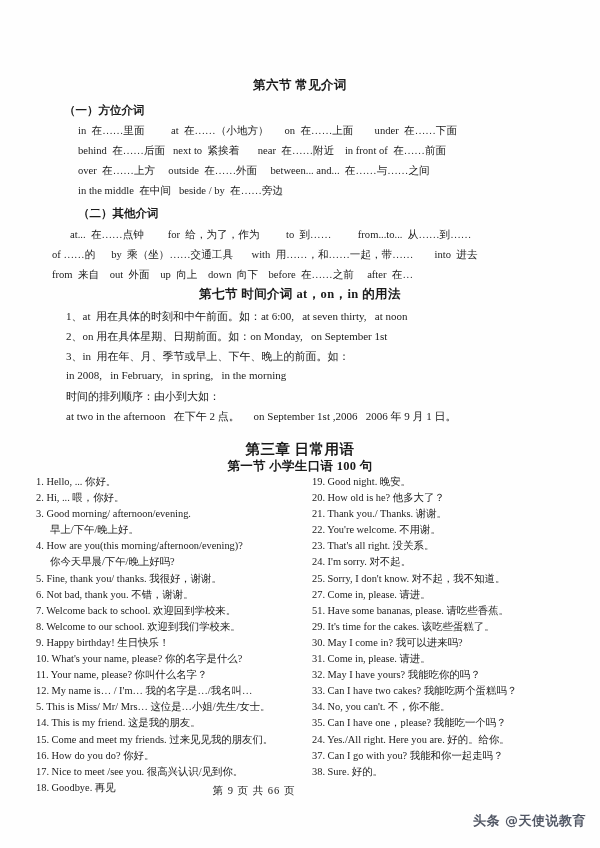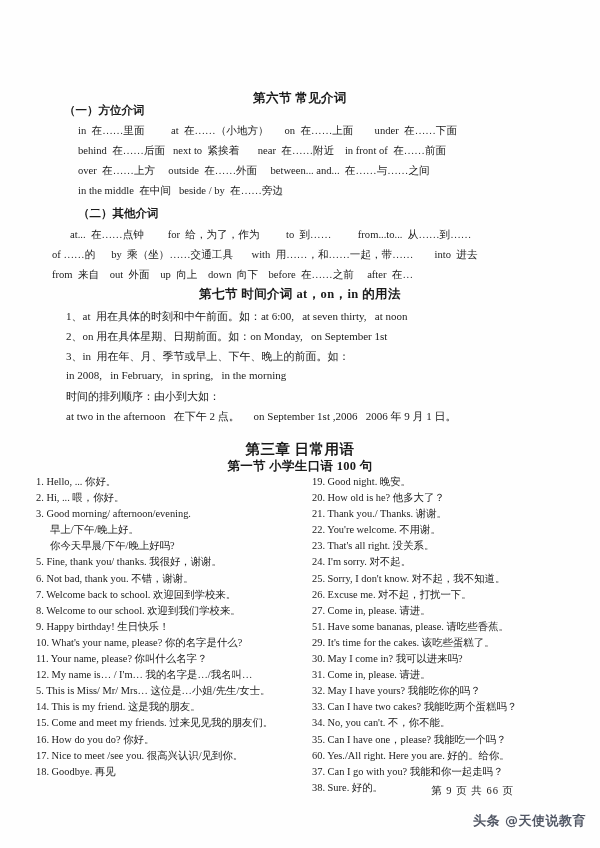--- a/index.html
+++ b/index.html
@@ -76,23 +76,23 @@
   }
   .li-sub {
     white-space: nowrap;
     line-height: 16.1px;
     height: 16.1px;
     padding-left: 14px;
   }
 
   .footer {
     position: absolute;
-    left: 14px; width: 500px;
+    left: 4px; width: 500px;
     top: 784px;
-    text-align: right;
+    text-align: center;
     font-size: 10.5px;
     letter-spacing: 1px;
   }
 
   .watermark {
     position: absolute;
     right: 14px;
     top: 812px;
     font-family: "DejaVu Sans", "Liberation Sans", sans-serif;
     font-size: 13px;
@@ -101,21 +101,21 @@
     opacity: 0.72;
     letter-spacing: 0.5px;
     white-space: nowrap;
   }
 </style>
 </head>
 <body>
 
 <div class="page">
 
-  <div class="row ctr sec-title" style="top:90px;">第六节    常见介词</div>
+  <div class="row ctr sec-title" style="top:77px;">第六节    常见介词</div>
 
   <div class="row h-label" style="top:103px; left:64px;">（一）方位介词</div>
 
   <div class="row prep-row" style="top:124px; left:78px;">in  在……里面          at  在……（小地方）      on  在……上面        under  在……下面</div>
   <div class="row prep-row" style="top:144px; left:78px;">behind  在……后面   next to  紧挨着       near  在……附近    in front of  在……前面</div>
   <div class="row prep-row" style="top:164px; left:78px;">over  在……上方     outside  在……外面     between... and...  在……与……之间</div>
   <div class="row prep-row" style="top:184px; left:78px;">in the middle  在中间   beside / by  在……旁边</div>
 
   <div class="row h-label" style="top:206px; left:78px;">（二）其他介词</div>
 
@@ -133,20 +133,21 @@
   <div class="row block-line" style="top:409px; left:66px;">at two in the afternoon   在下午 2 点。     on September 1st ,2006   2006 年 9 月 1 日。</div>
 
   <div class="row ctr chap-title" style="top:440px;">第三章  日常用语</div>
   <div class="row ctr sub-title" style="top:458px;">第一节     小学生口语 100 句</div>
 
   <div class="list-col left" id="left-col">
       <div class="li">1. Hello, ...  你好。</div>
       <div class="li">2. Hi, ...  喂，你好。</div>
       <div class="li">3. Good morning/ afternoon/evening.</div>
       <div class="li-sub">早上/下午/晚上好。</div>
+      <div class="li">4. How are you(this morning/afternoon/evening)?</div>
       <div class="li-sub">你今天早晨/下午/晚上好吗?</div>
       <div class="li">5. Fine, thank you/ thanks.  我很好，谢谢。</div>
       <div class="li">6. Not bad, thank you.  不错，谢谢。</div>
       <div class="li">7. Welcome back to school.  欢迎回到学校来。</div>
       <div class="li">8. Welcome to our school.  欢迎到我们学校来。</div>
       <div class="li">9. Happy birthday!  生日快乐！</div>
       <div class="li">10. What's your name, please?  你的名字是什么?</div>
       <div class="li">11. Your name, please?  你叫什么名字？</div>
       <div class="li">12. My name is… / I'm…  我的名字是…/我名叫…</div>
       <div class="li">5. This is Miss/ Mr/ Mrs…  这位是…小姐/先生/女士。</div>
@@ -158,31 +159,30 @@
     </div>
 
   <div class="list-col right" id="right-col">
       <div class="li">19. Good night.  晚安。</div>
       <div class="li">20. How old is he?  他多大了？</div>
       <div class="li">21. Thank you./ Thanks.  谢谢。</div>
       <div class="li">22. You're welcome.  不用谢。</div>
       <div class="li">23. That's all right.  没关系。</div>
       <div class="li">24. I'm sorry.  对不起。</div>
       <div class="li">25. Sorry, I don't know.  对不起，我不知道。</div>
-      <div class="li">26. Excuse me.  对不起，打扰一下。</div>
       <div class="li">27. Come in, please.  请进。</div>
       <div class="li">51. Have some bananas, please.  请吃些香蕉。</div>
       <div class="li">29. It's time for the cakes.  该吃些蛋糕了。</div>
       <div class="li">30. May I come in?  我可以进来吗?</div>
       <div class="li">31. Come in, please.  请进。</div>
       <div class="li">32. May I have yours?  我能吃你的吗？</div>
       <div class="li">33. Can I have two cakes?  我能吃两个蛋糕吗？</div>
       <div class="li">34. No, you can't.  不，你不能。</div>
       <div class="li">35. Can I have one，please?  我能吃一个吗？</div>
-      <div class="li">60. Yes./All right. Here you are.  好的。给你。</div>
+      <div class="li">24. Yes./All right. Here you are.  好的。给你。</div>
       <div class="li">37. Can I go with you?  我能和你一起走吗？</div>
       <div class="li">38. Sure.  好的。</div>
     </div>
 
   <div class="footer">第 9 页 共 66 页</div>
 
   <div class="watermark">头条 @天使说教育</div>
 
 </div>
 

